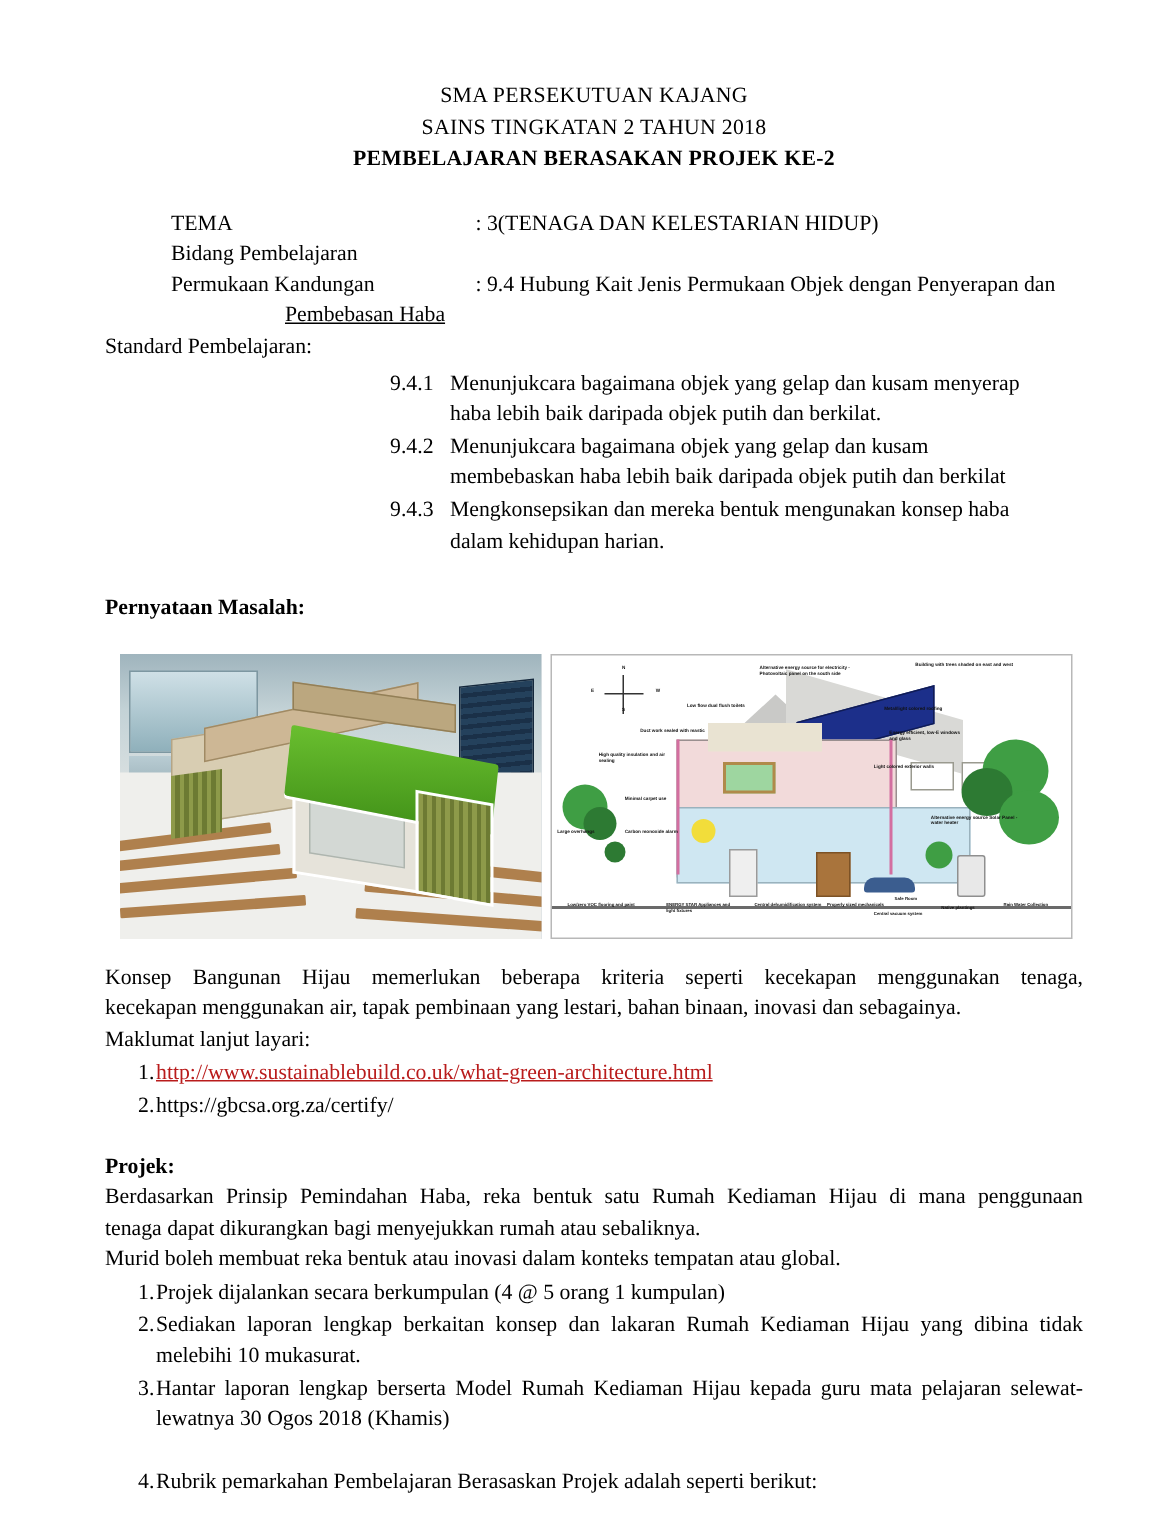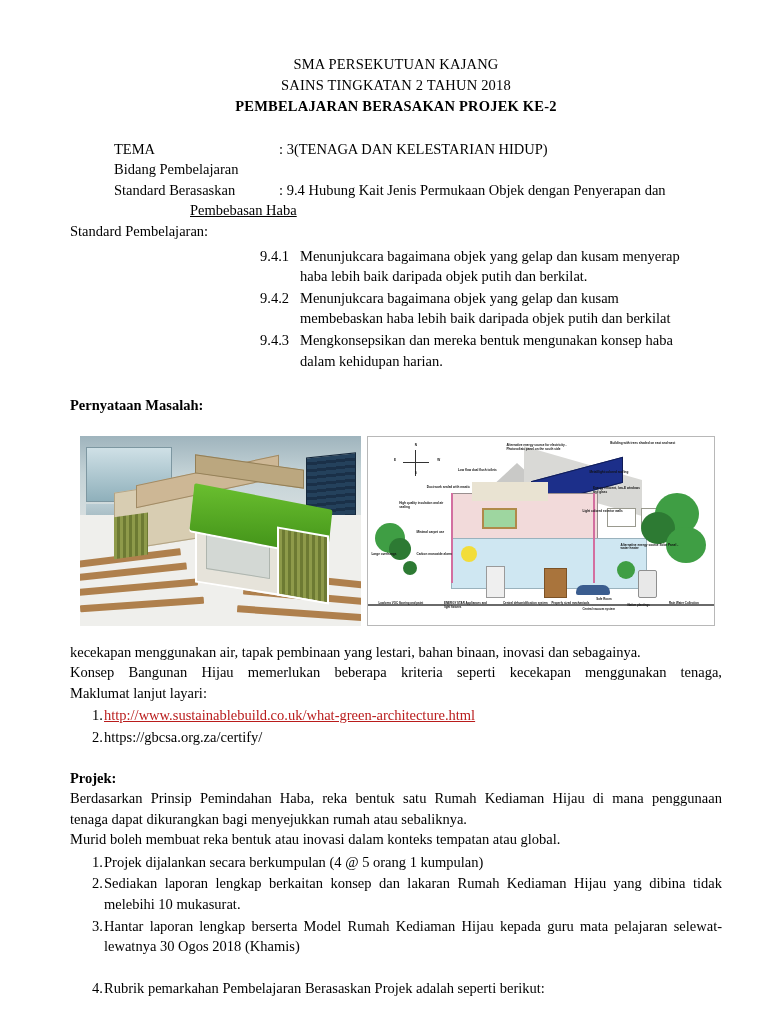--- a/index.html
+++ b/index.html
@@ -18,21 +18,21 @@
   
   .hdr{text-align:center;}
   .hdr div{letter-spacing:.2px;}
   .hdr .bold{font-weight:bold;margin-top:1px;}
   .gap-md{height:22px;}
 
   
   .meta{margin:0;}
   .mrow{display:flex;align-items:flex-start;}
   .mlabel{width:165px;flex:0 0 165px;margin-left:44px;}
-  .mval{flex:1;}
+  .mval{flex:1;margin-left:38px;}
   .mcont{margin-left:120px;text-decoration:underline;}
 
   
   .ls{margin-left:190px;margin-top:4px;}
   .lsrow{display:flex;align-items:flex-start;margin-bottom:1px;}
   .lsnum{flex:0 0 40px;}
   .lstxt{flex:1;}
   .lstxt .l2{display:block;padding-left:0;}
 
   
@@ -152,21 +152,21 @@
 
   <div class="meta">
     <div class="mrow">
       <div class="mlabel">TEMA</div>
       <div class="mval">: 3(TENAGA DAN KELESTARIAN HIDUP)</div>
     </div>
     <div class="mrow">
       <div class="mlabel">Bidang Pembelajaran</div>
     </div>
     <div class="mrow">
-      <div class="mlabel">Standard Berasaskan</div>
+      <div class="mlabel">Permukaan Kandungan</div>
       <div class="mval">: 9.4 Hubung Kait Jenis Permukaan Objek dengan Penyerapan dan</div>
     </div>
     <div class="mcont">Pembebasan Haba</div>
     <div>Standard Pembelajaran:</div>
   </div>
 
   <div class="ls">
     <div class="lsrow">
       <div class="lsnum">9.4.1</div>
       <div class="lstxt">
@@ -270,22 +270,22 @@
         <div class="dlab sm" style="left:53%;top:88%;width:12%;">Properly sized mechanicals</div>
         <div class="dlab sm" style="left:66%;top:86%;width:9%;">Safe Room</div>
         <div class="dlab sm" style="left:62%;top:91%;width:12%;">Central vacuum system</div>
         <div class="dlab sm" style="left:75%;top:89%;width:12%;">Native plantings</div>
         <div class="dlab sm" style="left:87%;top:88%;width:11%;">Rain Water Collection</div>
       </div>
     </div>
   </div>
 
   <div class="para">
+    <div style="text-align:justify;text-align-last:justify;">Konsep Bangunan Hijau memerlukan beberapa kriteria seperti kecekapan menggunakan tenaga,</div>
     <div>kecekapan menggunakan air, tapak pembinaan yang lestari, bahan binaan, inovasi dan sebagainya.</div>
-    <div style="text-align:justify;text-align-last:justify;">Konsep Bangunan Hijau memerlukan beberapa kriteria seperti kecekapan menggunakan tenaga,</div>
     <div>Maklumat lanjut layari:</div>
   </div>
 
   <ul class="ol">
     <li>
       <span class="num">1.</span>
       <span class="txt"><a class="link" href="#">http://www.sustainablebuild.co.uk/what-green-architecture.html</a></span>
     </li>
     <li>
       <span class="num">2.</span>

